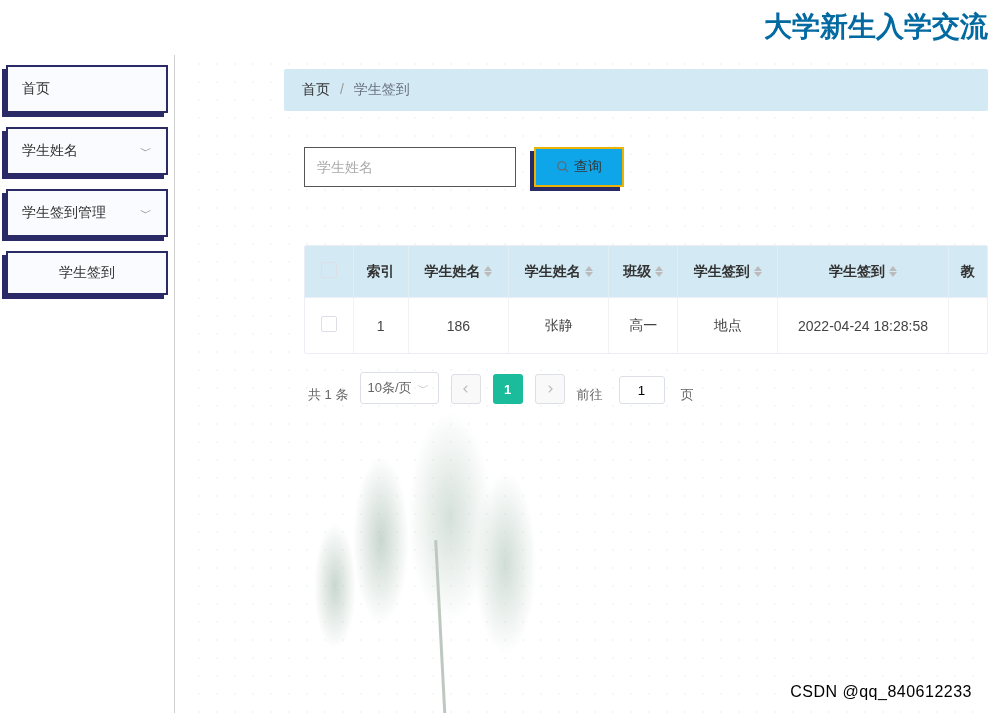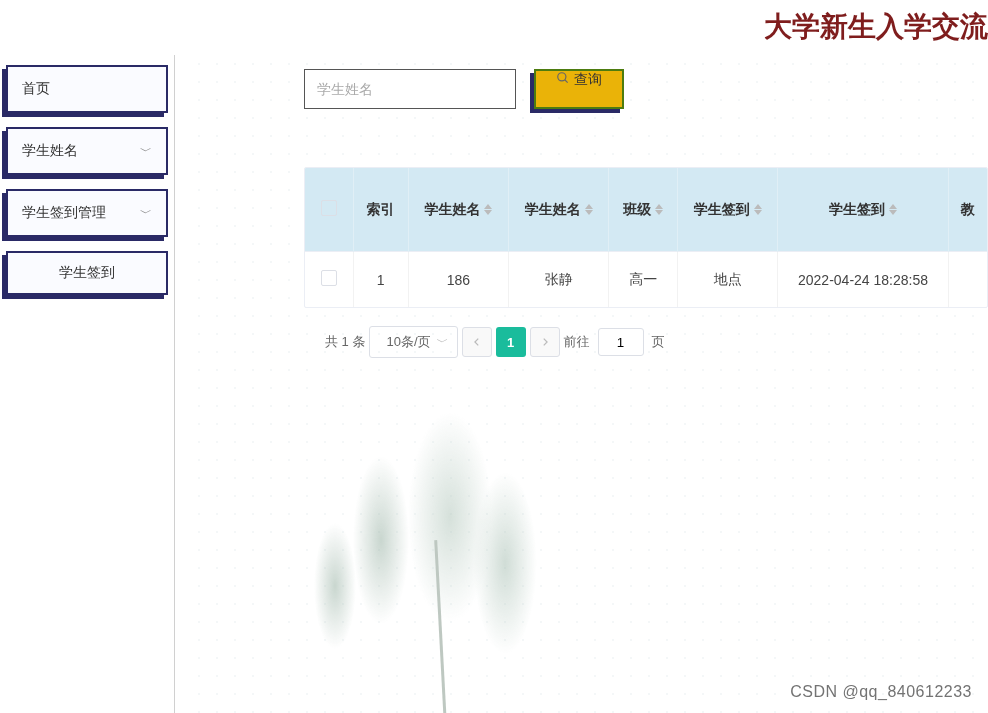--- a/index.html
+++ b/index.html
@@ -1,51 +1,51 @@
 <!DOCTYPE html>
 <html><head>
   <meta charset="utf-8">
   <style>
     *{box-sizing:border-box;margin:0;padding:0;font-family:"Microsoft YaHei","PingFang SC",Arial,sans-serif}
     body{width:988px;height:713px;overflow:hidden;position:relative;background:#fff}
-    .app-title{position:absolute;top:8px;right:0;font-size:28px;font-weight:700;color:#7f1d1d}
+    .app-title{position:absolute;top:8px;right:0;font-size:28px;font-weight:700;color:#0369a1}
     .sidebar{position:absolute;left:0;top:55px;width:175px;border-right:1px solid #d0d0d0;height:calc(100% - 55px)}
     .nav-item{margin:10px 6px 14px 6px;padding:13px 14px;border:2px solid #2a2a66;background:#fafbff;box-shadow:-4px 4px 0 #2a2a66;font-size:14px;color:#333;display:flex;align-items:center;justify-content:space-between;cursor:pointer}
     .nav-item.sub{margin-left:6px;margin-top:0;box-shadow:-4px 4px 0 #2a2a66;padding:11px 14px;justify-content:center}
     .chev{font-size:12px;color:#888}
     .main{position:absolute;left:190px;top:55px;right:0;bottom:0;background:#fff}
     .bg-pattern{position:absolute;inset:0;background:radial-gradient(circle at center,#e0e7ec 1px,transparent 1px);background-size:18px 18px;opacity:.35;z-index:0}
     .bg-plant{position:absolute;left:30px;bottom:-80px;width:460px;height:460px;opacity:.55;z-index:0;background:radial-gradient(ellipse 40px 120px at 35% 45%,#9db5a8 0,transparent 70%),radial-gradient(ellipse 60px 150px at 50% 40%,#b4c8bd 0,transparent 70%),radial-gradient(ellipse 45px 130px at 62% 50%,#aac1b5 0,transparent 70%),radial-gradient(ellipse 30px 90px at 25% 55%,#9db5a8 0,transparent 70%)}
     .bg-plant::before{content:"";position:absolute;left:48%;top:45%;width:3px;height:260px;background:#8a9c90;transform:rotate(-3deg)}
     .content{position:relative;z-index:1;padding:14px 0 0 94px}
     .breadcrumb{background:#d3e9f3;padding:12px 18px;font-size:14px;color:#333;margin-bottom:36px;border-radius:2px}
     .breadcrumb .sep{margin:0 6px;color:#999}
     .breadcrumb .cur{color:#6b7280}
     .search-row{display:flex;gap:18px;align-items:center;margin-bottom:58px;margin-left:20px}
     .search-input{width:212px;height:40px;border:1px solid #555;padding:0 12px;font-size:14px;color:#333;outline:none}
     .search-input::placeholder{color:#aaa}
-    .btn-query{width:90px;height:40px;border:2px solid #4d7c0f;background:#eab308;box-shadow:-4px 4px 0 #2a2a66;display:flex;justify-content:center;gap:4px;cursor:pointer;font-size:14px;color:#333}
+    .btn-query{width:90px;height:40px;border:2px solid #eab308;background:#0ea5e9;box-shadow:-4px 4px 0 #2a2a66;display:flex;align-items:center;justify-content:center;gap:4px;cursor:pointer;font-size:14px;color:#333}
     .table-wrap{margin-left:20px;border:1px solid #ebeef5;border-radius:2px;overflow:hidden;background:#fff}
     table{width:100%;border-collapse:collapse}
-    thead th{background:#d3e9f3;padding:32px 10px;font-size:14px;font-weight:700;color:#333;text-align:center;border-right:1px solid rgba(255,255,255,.3)}
+    thead th{background:#d3e9f3;padding:16px 10px;font-size:14px;font-weight:700;color:#333;text-align:center;border-right:1px solid rgba(255,255,255,.3)}
     thead th:first-child{width:48px}
     .sort{display:inline-flex;flex-direction:column;margin-left:4px;vertical-align:middle;gap:1px}
     .sort span{width:0;height:0;border-left:4px solid transparent;border-right:4px solid transparent}
     .sort .up{border-bottom:5px solid #bbb}
     .sort .dn{border-top:5px solid #bbb}
     tbody td{padding:18px 10px;text-align:center;font-size:14px;color:#444;border-top:1px solid #ebeef5;border-right:1px solid #f2f2f2}
     tbody td:last-child,thead th:last-child{border-right:none}
     .cb{width:16px;height:16px;border:1px solid #dcdfe6;border-radius:2px;display:inline-block;cursor:pointer}
-    .pagination{display:flex;align-items:center;gap:4px;margin-top:18px;margin-left:41px;font-size:13px;color:#666}
-    .pg-select{border:1px solid #dcdfe6;padding:6px 26px 6px 16px;border-radius:3px;position:relative;cursor:pointer;color:#666}
+    .pagination{display:flex;align-items:flex-end;gap:12px;margin-top:18px;margin-left:24px;font-size:13px;color:#666}
+    .pg-select{border:1px solid #dcdfe6;padding:6px 26px 6px 6px;border-radius:3px;position:relative;cursor:pointer;color:#666}
     .pg-select .chev{position:absolute;right:8px;top:50%;transform:translateY(-50%);color:#bbb}
     .pg-btn{width:30px;height:30px;border:1px solid #dcdfe6;border-radius:3px;background:#f9f9f9;display:flex;align-items:center;justify-content:center;color:#bbb;cursor:pointer}
     .pg-num{width:30px;height:30px;background:#1abc9c;color:#fff;border-radius:3px;display:flex;align-items:center;justify-content:center;font-weight:700;cursor:pointer}
     .pg-input{width:46px;height:28px;border:1px solid #dcdfe6;border-radius:3px;text-align:center;margin:0 4px}
-    .watermark{position:absolute;right:16px;bottom:12px;font-size:16px;color:#737373;letter-spacing:.5px;z-index:5}
+    .watermark{position:absolute;right:16px;bottom:12px;font-size:16px;color:#000000;letter-spacing:.5px;z-index:5}
   </style>
 </head>
 <body>
 
 <div class="app-title">大学新生入学交流</div>
 
 <div class="sidebar">
   <div class="nav-item">
     <span>首页</span>
   </div>
@@ -60,20 +60,25 @@
   <div class="nav-item sub">
     <span>学生签到</span>
   </div>
 </div>
 
 <div class="main">
   <div class="bg-pattern"></div>
   <div class="bg-plant"></div>
 
   <div class="content">
+    <div class="breadcrumb">
+      <span>首页</span>
+      <span class="sep">/</span>
+      <span class="cur">学生签到</span>
+    </div>
 
     <div class="search-row">
       <input class="search-input" placeholder="学生姓名" style="">
       <button class="btn-query">
         <svg width="14" height="14" viewBox="0 0 24 24" fill="none" stroke="#666" stroke-width="2">
             <circle cx="10" cy="10" r="7"></circle>
             <line x1="20" y1="20" x2="15" y2="15"></line>
           </svg>
         <span>查询</span>
       </button>

